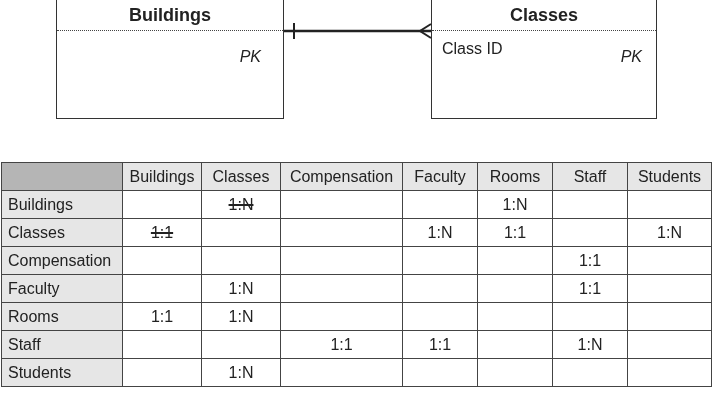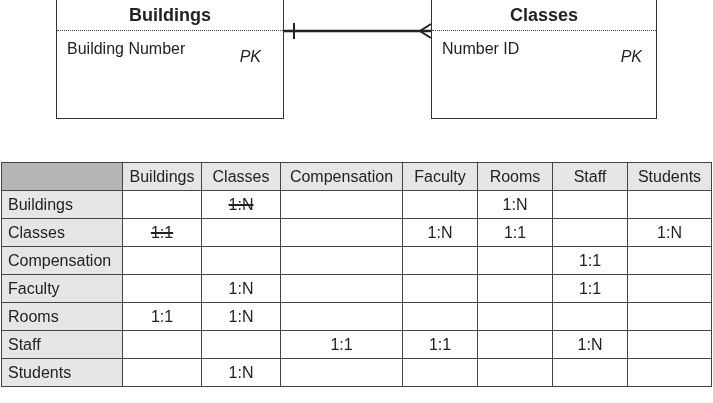--- a/index.html
+++ b/index.html
@@ -23,29 +23,28 @@
   table.matrix th.corner { background: #b5b5b5; }
   table.matrix th.rowhead { text-align: left; padding-left: 6px; }
   .struck { text-decoration: line-through; text-decoration-thickness: 1.5px; }
 </style>
 </head>
 <body>
 
 <div class="entity" id="buildings">
   <div class="title">Buildings</div>
   <div class="attr">
-    <span>Building Number</span>
     <span class="key">PK</span>
   </div>
 </div>
 
 <div class="entity" id="classes">
   <div class="title">Classes</div>
   <div class="attr">
-    <span>Number ID</span>
+    <span>Class ID</span>
     <span class="key">PK</span>
   </div>
 </div>
 
 <svg class="rel" width="713" height="120">
   <line x1="284" y1="31" x2="431" y2="31" stroke="#222" stroke-width="2.5"></line>
   <line x1="294" y1="23" x2="294" y2="39" stroke="#222" stroke-width="2"></line>
   <polyline points="431,24 420,31 431,38" fill="none" stroke="#222" stroke-width="2"></polyline>
 </svg>
 

